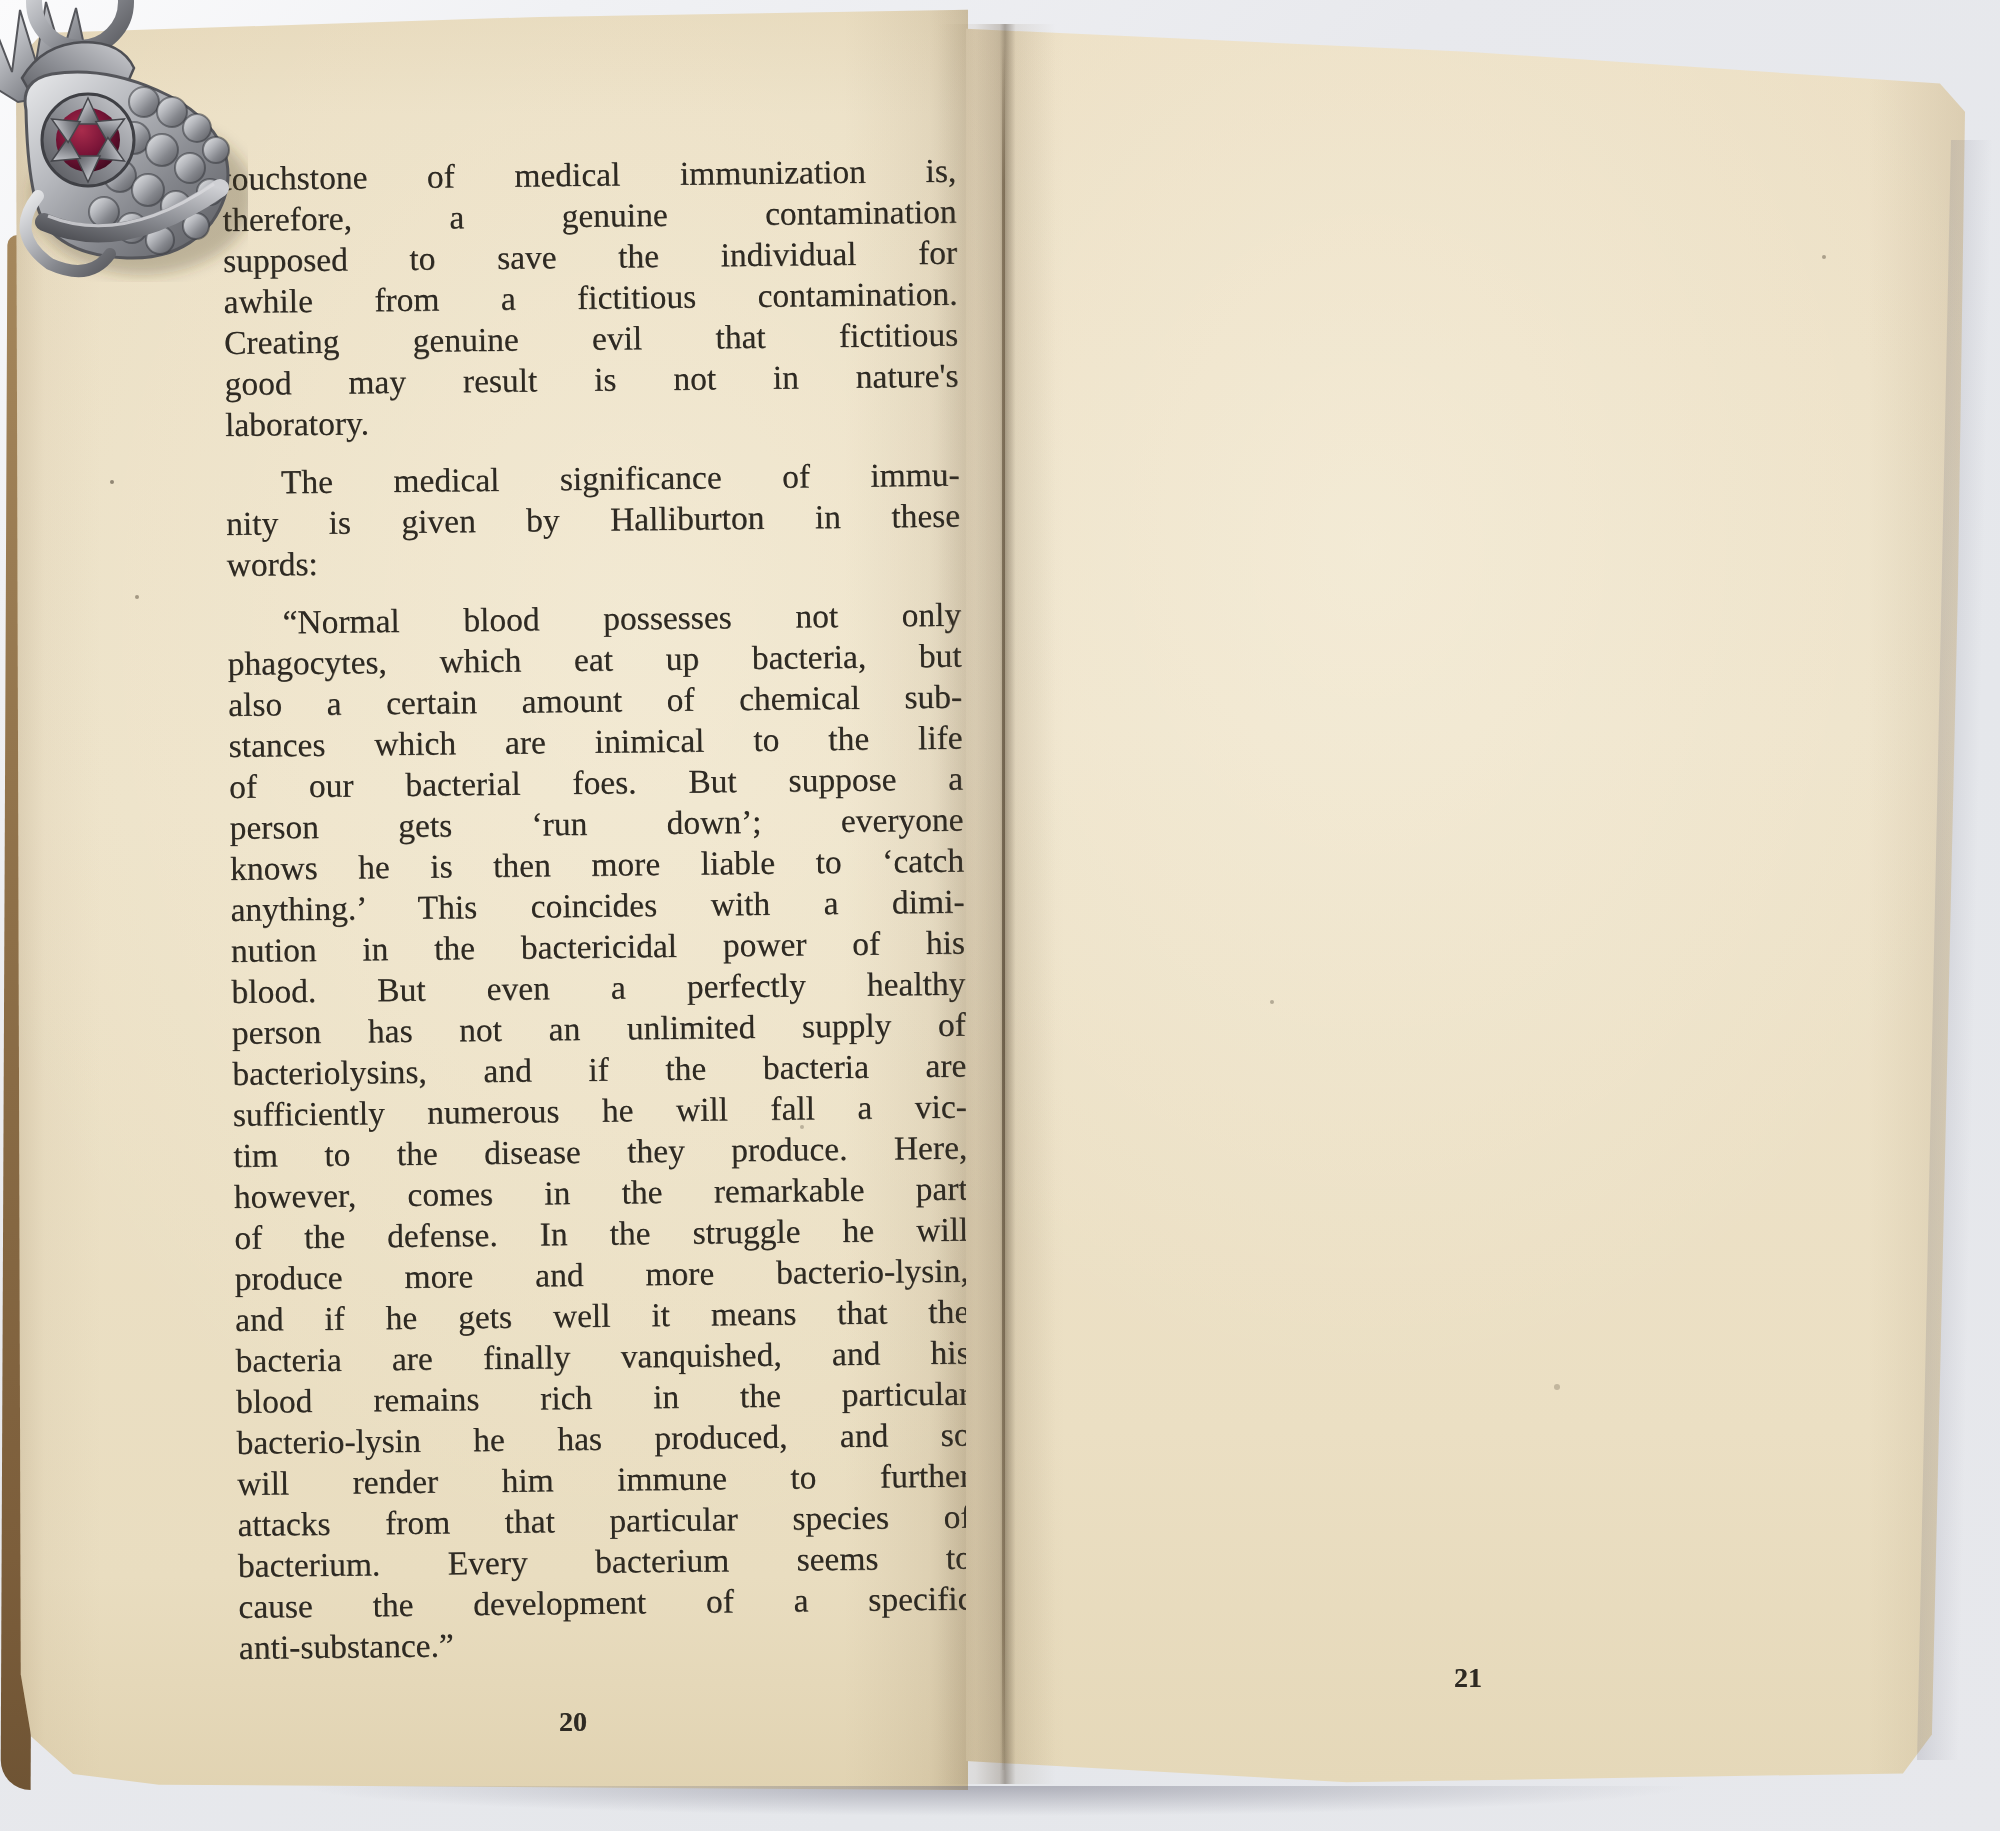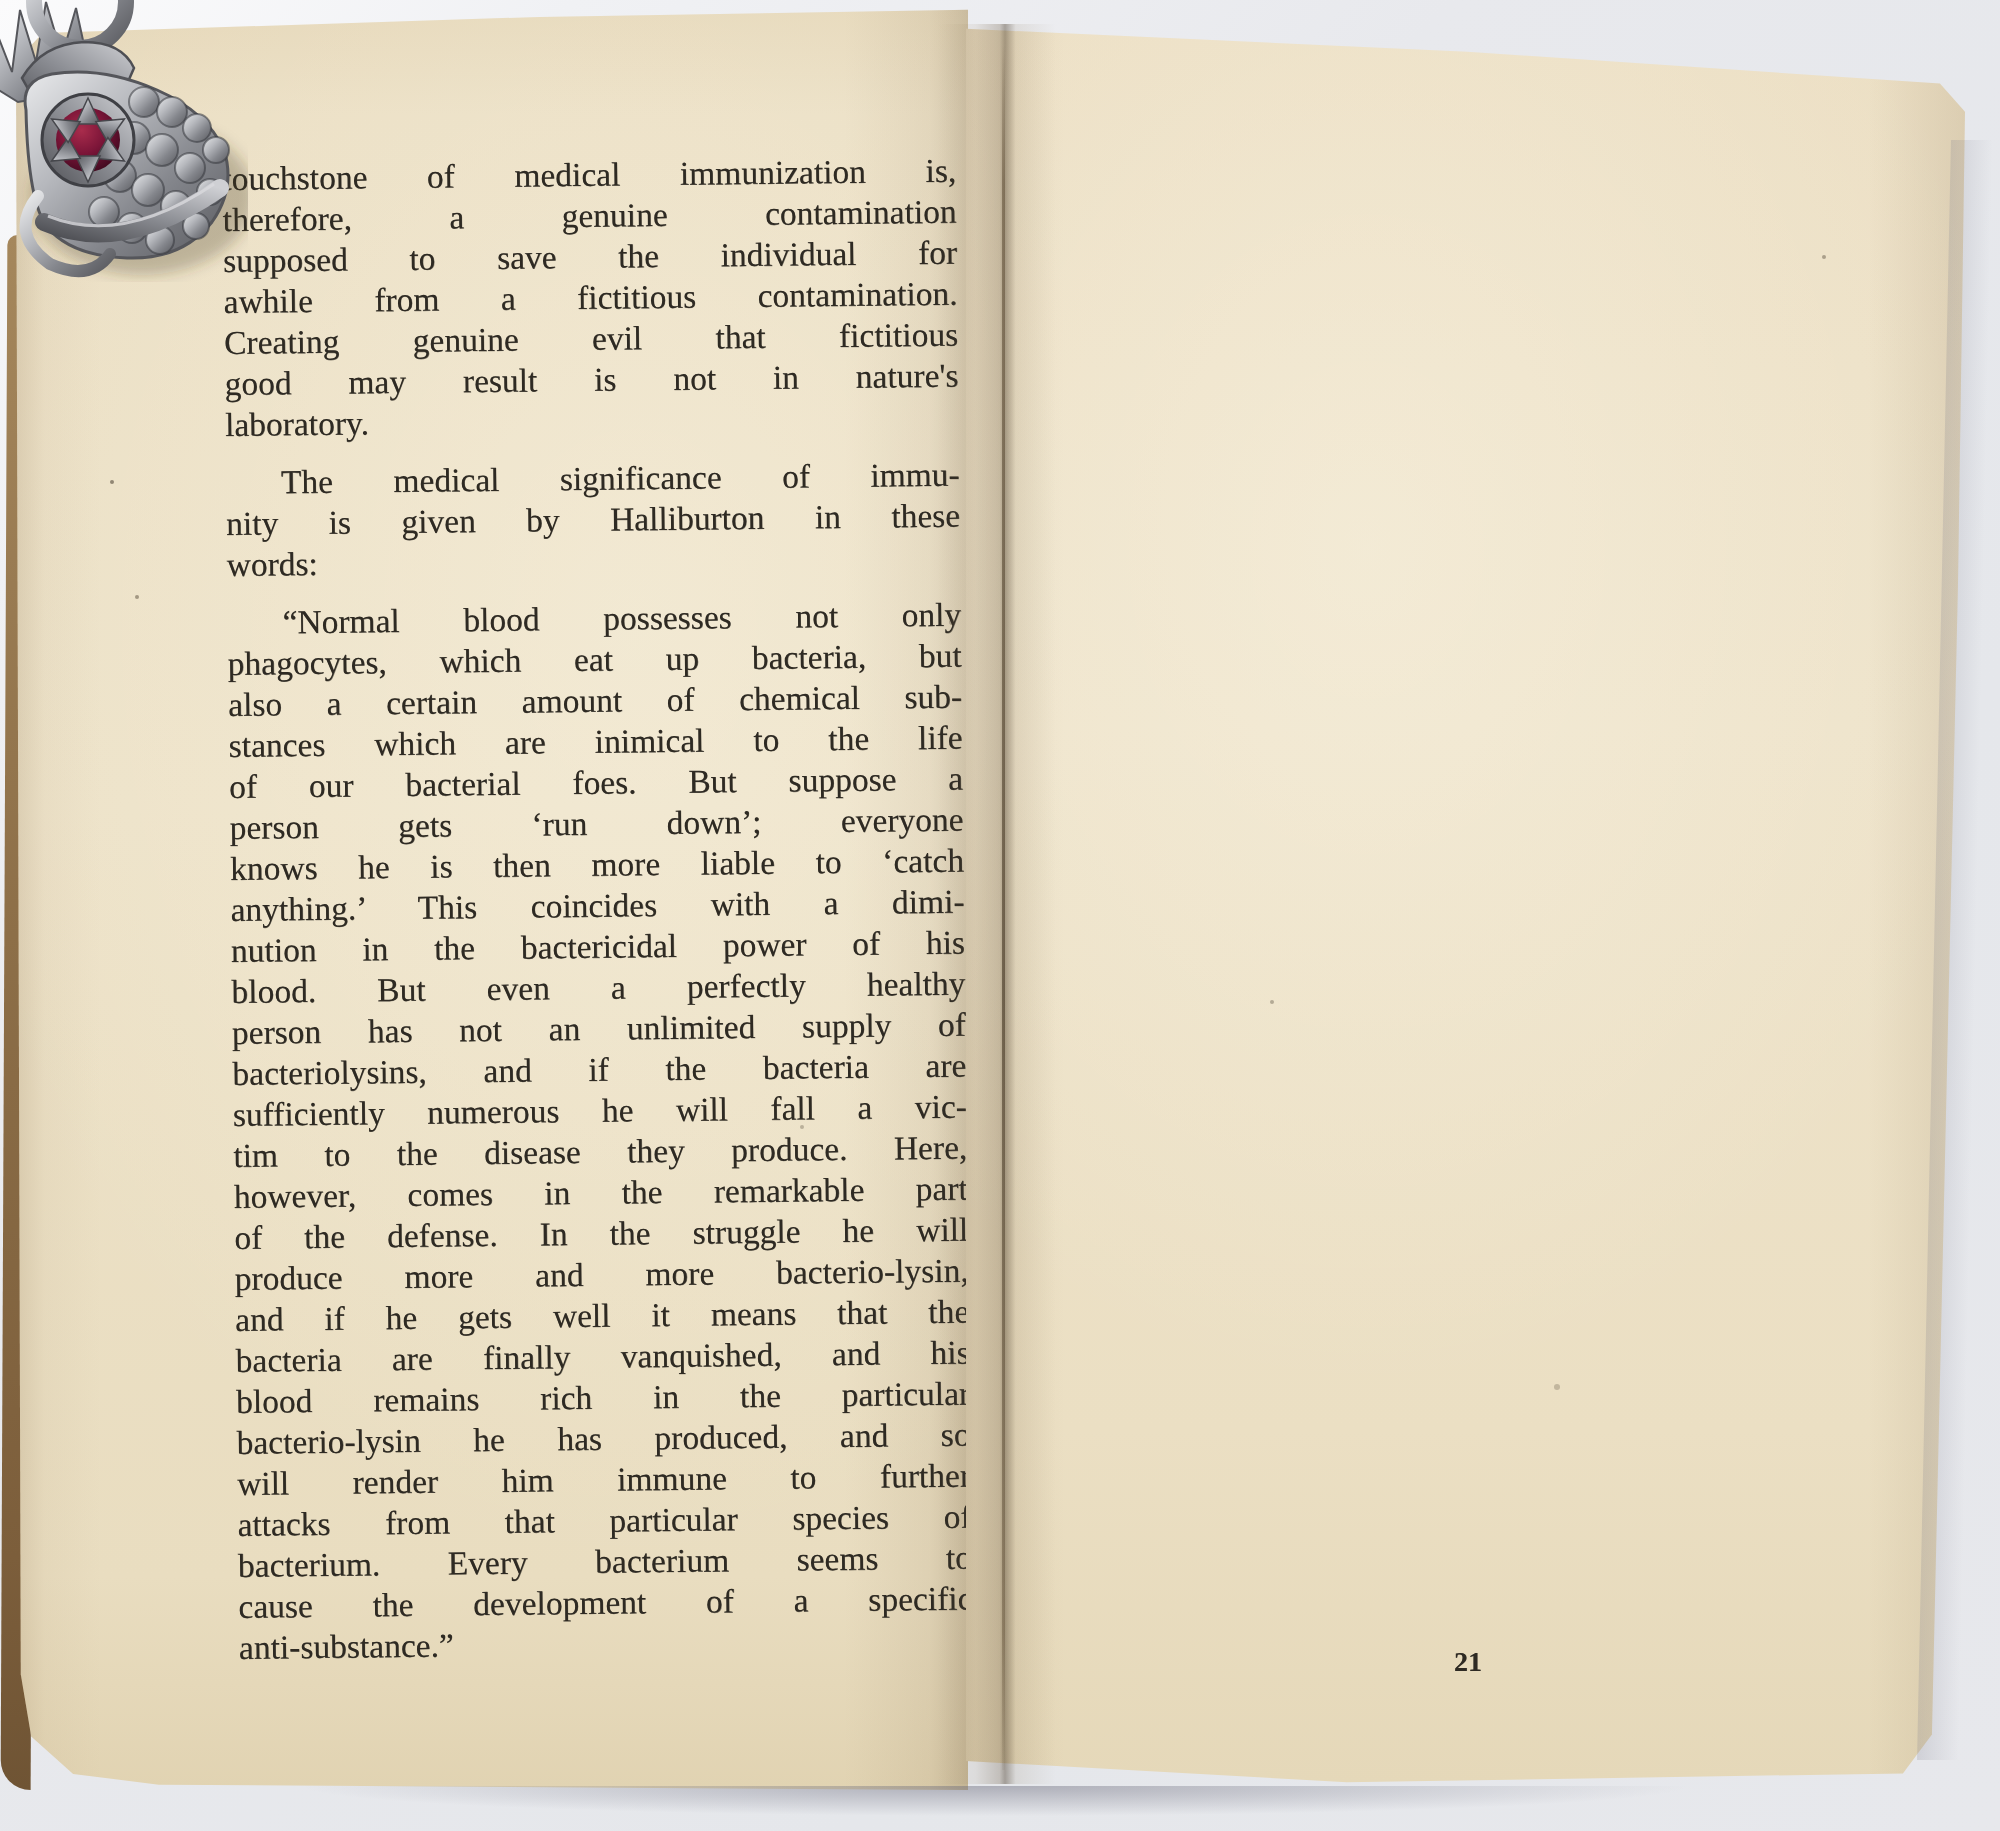--- a/index.html
+++ b/index.html
@@ -49,21 +49,21 @@
     background:linear-gradient(90deg, rgba(125,125,140,0.22), transparent 80%);
     transform:skewX(-1.2deg);
   }
   .page-text{position:absolute;color:#2e2a23;text-shadow:0.3px 0.3px 0.6px rgba(46,42,35,0.55);}
   #left-text{left:206px;top:150px;width:734px;font-size:33.5px;line-height:41px;transform:rotate(-0.65deg);transform-origin:0 0;}
   .para{margin:0;}
   #left-text .para + .para{margin-top:17px;}
   .line{text-align:justify;text-align-last:justify;word-spacing:1.5px;white-space:normal;}
   .line.last{text-align-last:left;}
   .line.first{text-indent:1.65em;}
-  .pagenum{position:absolute;font-weight:bold;font-size:28px;color:#2e2a23;text-align:center;text-shadow:0.3px 0.3px 0.6px rgba(46,42,35,0.5);}
+  .pagenum{position:absolute;font-weight:bold;font-size:28px;color:#2e2a23;text-align:center;text-shadow:0.3px 0.3px 0.6px rgba(46,42,35,0.5);margin-top:16px;}
   #left-num{left:206px;top:1690px;width:734px;}
   #right-num{left:1082px;top:1646px;width:772px;}
   .charm{position:absolute;left:-8px;top:-18px;width:256px;height:300px;}
   .specks{position:absolute;left:110px;top:480px;width:4px;height:4px;border-radius:50%;
     background:rgba(70,60,45,0.55);
     box-shadow:840px 140px 0 1px rgba(70,60,45,0.30),
                1712px -225px 0 0 rgba(70,60,45,0.40),
                1160px 520px 0 0 rgba(70,60,45,0.35),
                690px 645px 0 0 rgba(70,60,45,0.30),
                1445px 905px 0 1px rgba(70,60,45,0.25),
@@ -122,20 +122,21 @@
       </div>
   </div>
 
   <div class="page page-right">
     
   </div>
 
   <div class="gutter"></div>
   <div class="seam"></div>
 
+  <div class="pagenum" id="left-num">20</div>
   <div class="pagenum" id="right-num">21</div>
 
   <div class="specks"></div>
   <div class="book-shadow"></div>
   <div class="right-shadow"></div>
 
   <svg class="charm" viewBox="0 0 256 300" xmlns="http://www.w3.org/2000/svg">
     <defs>
       <linearGradient id="met" x1="0" y1="0" x2="1" y2="1">
         <stop offset="0" stop-color="#e9eaec"></stop>

